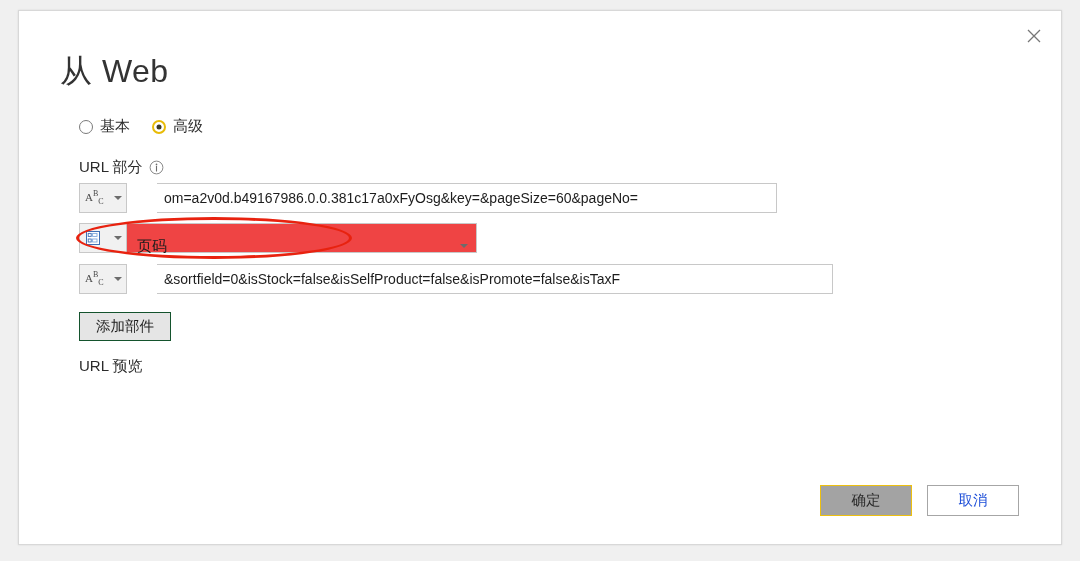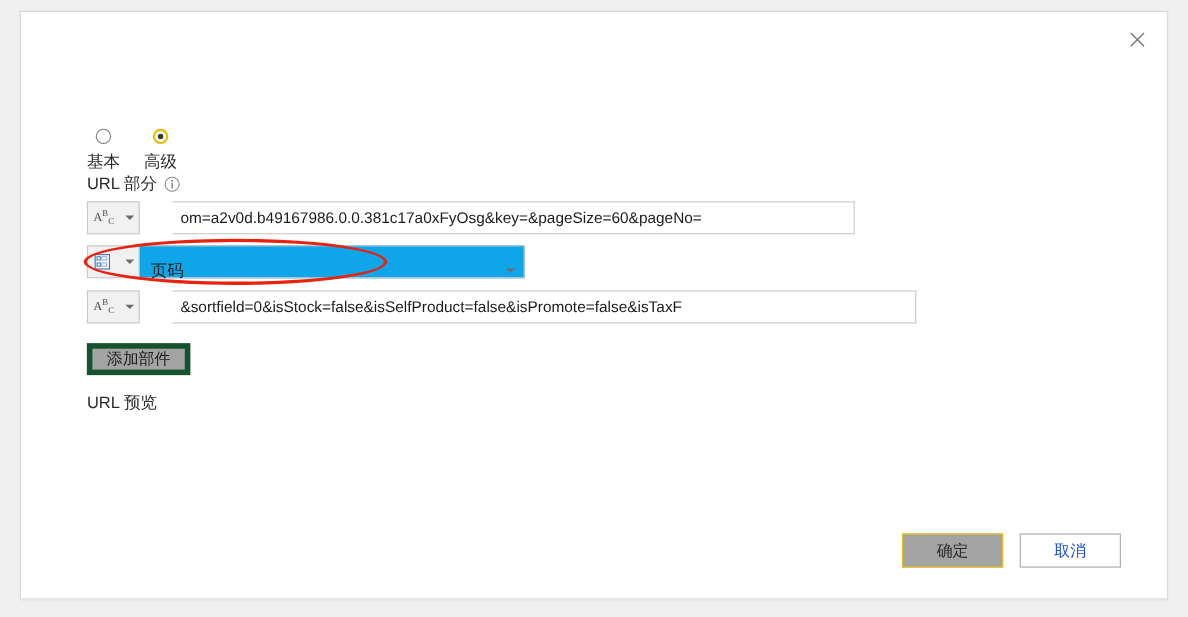--- a/index.html
+++ b/index.html
@@ -67,21 +67,20 @@
     gap: 22px;
   }
   .radio-opt {
     display: flex;
     align-items: center;
     gap: 7px;
     cursor: pointer;
     font-size: 15px;
     color: #2b2b2b;
     white-space: nowrap;
-    flex-direction: column;
   }
   .radio-mark {
     width: 14px;
     height: 14px;
     border-radius: 50%;
     border: 1.6px solid #7a7a7a;
     box-sizing: border-box;
     background: #ffffff;
     position: relative;
     flex: 0 0 auto;
@@ -190,41 +189,41 @@
   }
   #part-input-1 { width: 620px; }
   #part-input-3 { width: 676px; }
 
   .combo-field {
     width: 350px;
     height: 30px;
     border: 1px solid #c8c8c8;
     border-left: none;
     box-sizing: border-box;
-    background: #0ea5e9;
+    background: #ef4444;
     display: flex;
     align-items: center;
     padding: 16px 8px 0 10px;
     font-size: 15px;
     color: #1d1d1d;
     white-space: nowrap;
     cursor: pointer;
   }
   .combo-field .caret { margin-left: auto; }
 
   
   #add-part-btn {
     position: absolute;
     left: 60px;
     top: 301px;
     height: 29px;
     min-width: 92px;
     padding: 0 13px;
-    background: #a3a3a3;
-    border: 5px solid #14532d;
+    background: #e5e5e5;
+    border: 1px solid #14532d;
     box-sizing: border-box;
     font-size: 14.5px;
     color: #1d1d1d;
     font-family: inherit;
     cursor: pointer;
     display: flex;
     align-items: center;
     justify-content: center;
     white-space: nowrap;
   }
@@ -300,20 +299,21 @@
 <div id="dialog">
 
   <button id="close-btn">
     <span>
       <svg width="16" height="16" viewBox="0 0 16 16" aria-hidden="true">
         <path d="M2 2 L14 14 M14 2 L2 14" stroke="#777777" stroke-width="1.3" fill="none"></path>
       </svg>
     </span>
   </button>
 
+  <div id="title">从 Web</div>
 
   <div id="mode-row">
     <div class="radio-opt">
       <span class="radio-mark"></span>
       <span>基本</span>
     </div>
     <div class="radio-opt selected">
       <span class="radio-mark"></span>
       <span>高级</span>
     </div>

